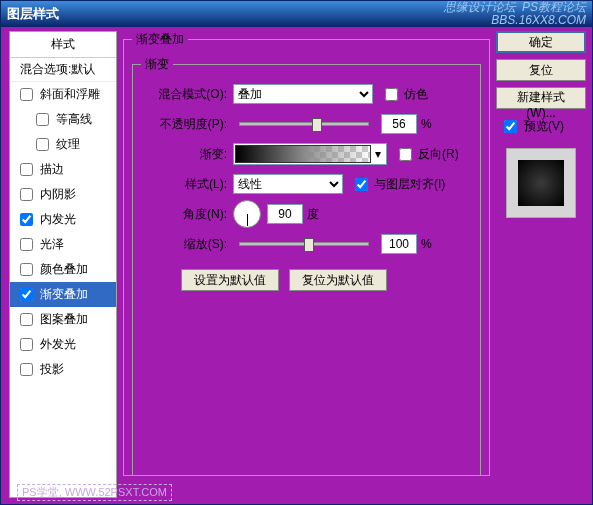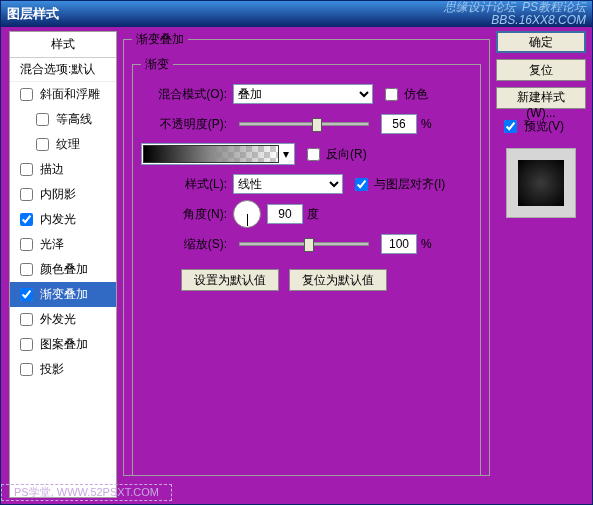--- a/index.html
+++ b/index.html
@@ -33,21 +33,21 @@
 .angle-dial { width: 28px; height: 28px; border: 1px solid #888; border-radius: 50%; background: #fff; position: relative; display:inline-block; }
 .angle-dial::after { content: ""; position: absolute; left: 50%; top: 50%; width: 1px; height: 12px; background: #000; transform-origin: top; transform: rotate(0deg); }
 .btns { display: flex; gap: 10px; margin-top: 14px; margin-left: 40px; }
 button.std { border: 1px solid #888; background: #ece9d8; height: 22px; padding: 0 12px; cursor: pointer; }
 .right { width: 90px; margin-left: 6px; display: flex; flex-direction: column; gap: 6px; align-items: stretch; }
 .right button { border: 1px solid #888; background: #ece9d8; height: 22px; cursor: pointer; }
 .right .ok { border: 2px solid #3a6ea5; }
 .preview-ck { display: flex; align-items: center; gap: 4px; padding: 2px 0 0 4px; }
 .preview-box { margin-top: 6px; width: 70px; height: 70px; background: #d6d6d6; border: 1px solid #aaa; display:flex; align-items:center; justify-content:center; align-self:center;}
 .preview-box .sq { width: 46px; height: 46px; background: radial-gradient(circle at 50% 50%, #3a3a3a, #000); }
-.footer-wm { position: absolute; left: 0; bottom: 3px; color: #c8a8e0; font-size: 11px; border: 1px dashed #c8a8e0; padding: 0 12px; }
+.footer-wm { position: absolute; left: 16px; bottom: 3px; color: #c8a8e0; font-size: 11px; border: 1px dashed #c8a8e0; padding: 0 4px; }
 label.ck { display:flex; align-items:center; gap:3px;justify-content:center; }
 </style>
 </head>
 <body>
 
 <div class="window">
   <div class="titlebar">
     <span class="title">图层样式</span>
     <span class="wm">
       <span>思缘设计论坛</span>&nbsp;&nbsp;<span>PS教程论坛</span><br>
@@ -92,25 +92,25 @@
           <div class="left-row">
             <input type="checkbox" style="">
             <span>颜色叠加</span>
           </div>
           <div class="left-row selected">
             <input type="checkbox" checked="" style="">
             <span>渐变叠加</span>
           </div>
           <div class="left-row">
             <input type="checkbox" style="">
+            <span>图案叠加</span>
+          </div>
+          <div class="left-row">
+            <input type="checkbox" style="">
             <span>外发光</span>
-          </div>
-          <div class="left-row">
-            <input type="checkbox" style="">
-            <span>图案叠加</span>
           </div>
           <div class="left-row">
             <input type="checkbox" style="">
             <span>投影</span>
           </div>
         </div>
     </div>
 
     <div class="center">
       <fieldset class="group">
@@ -132,20 +132,21 @@
           <div class="row">
             <span class="lbl">不透明度(P):</span>
             <div class="slider" style="width:130px;flex:none">
                 <div class="thumb" style="left:56%"></div>
               </div>
             <input type="text" style="width: 36px; margin-left: 6px;" value="56">
             <span style="margin-left:4px">%</span>
           </div>
 
           <div class="row">
+            <span class="lbl">渐变:</span>
             <span class="grad-wrap">
               <span class="grad"></span>
               <span class="dd">▾</span>
             </span>
             <label class="ck" style="margin-left:8px">
               <input type="checkbox" style="">
               <span>反向(R)</span>
             </label>
           </div>
 

